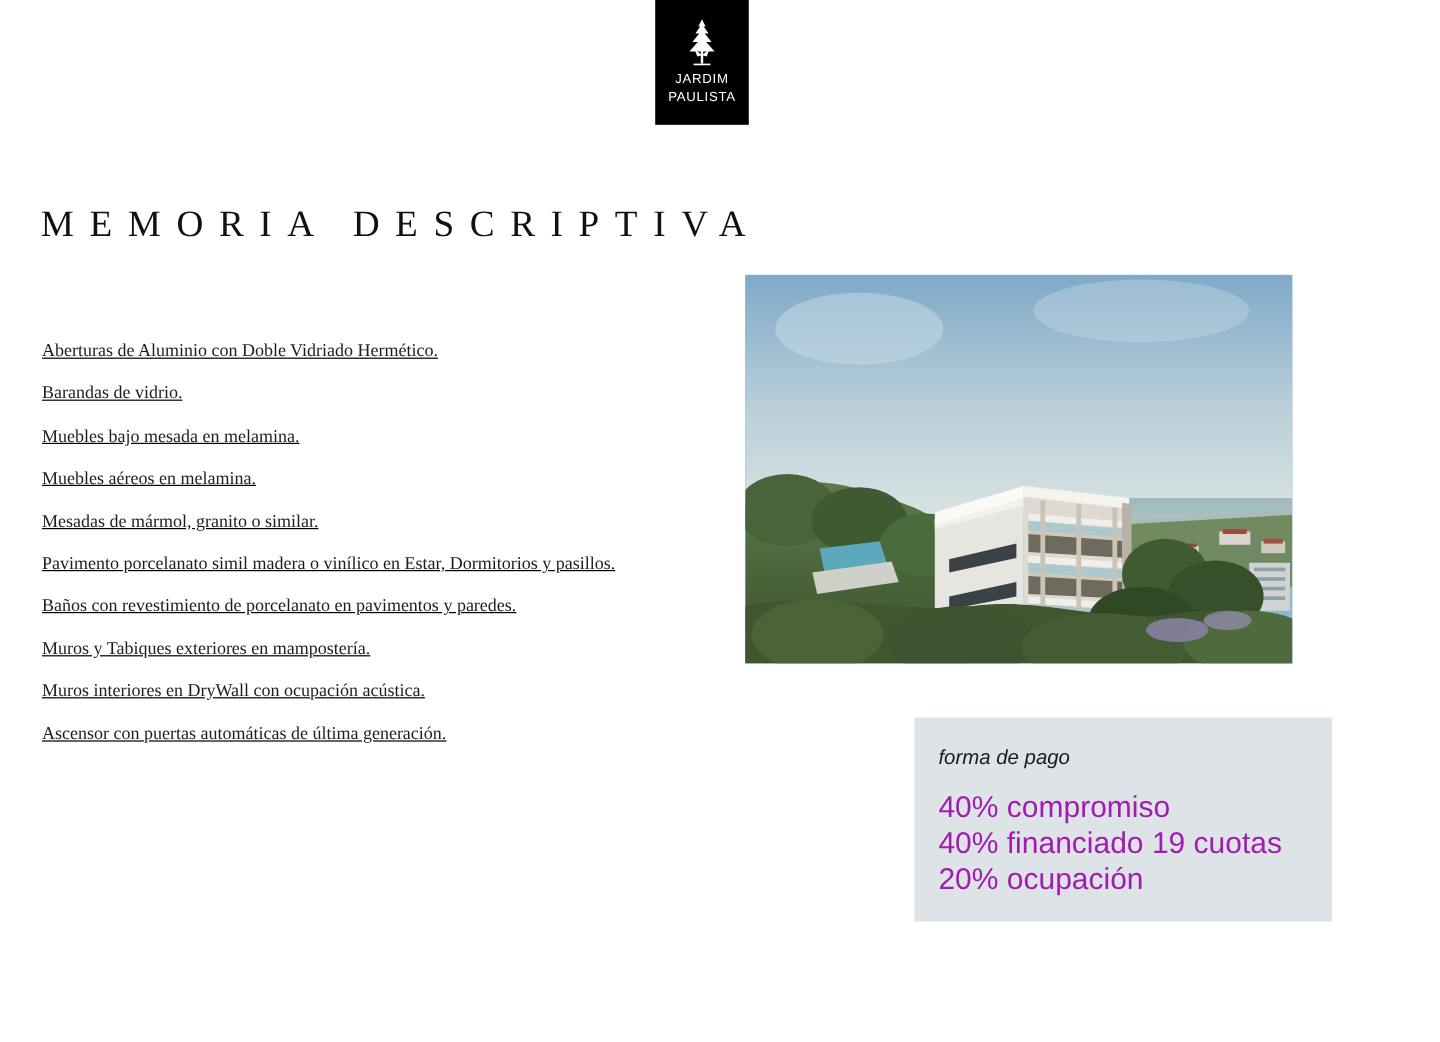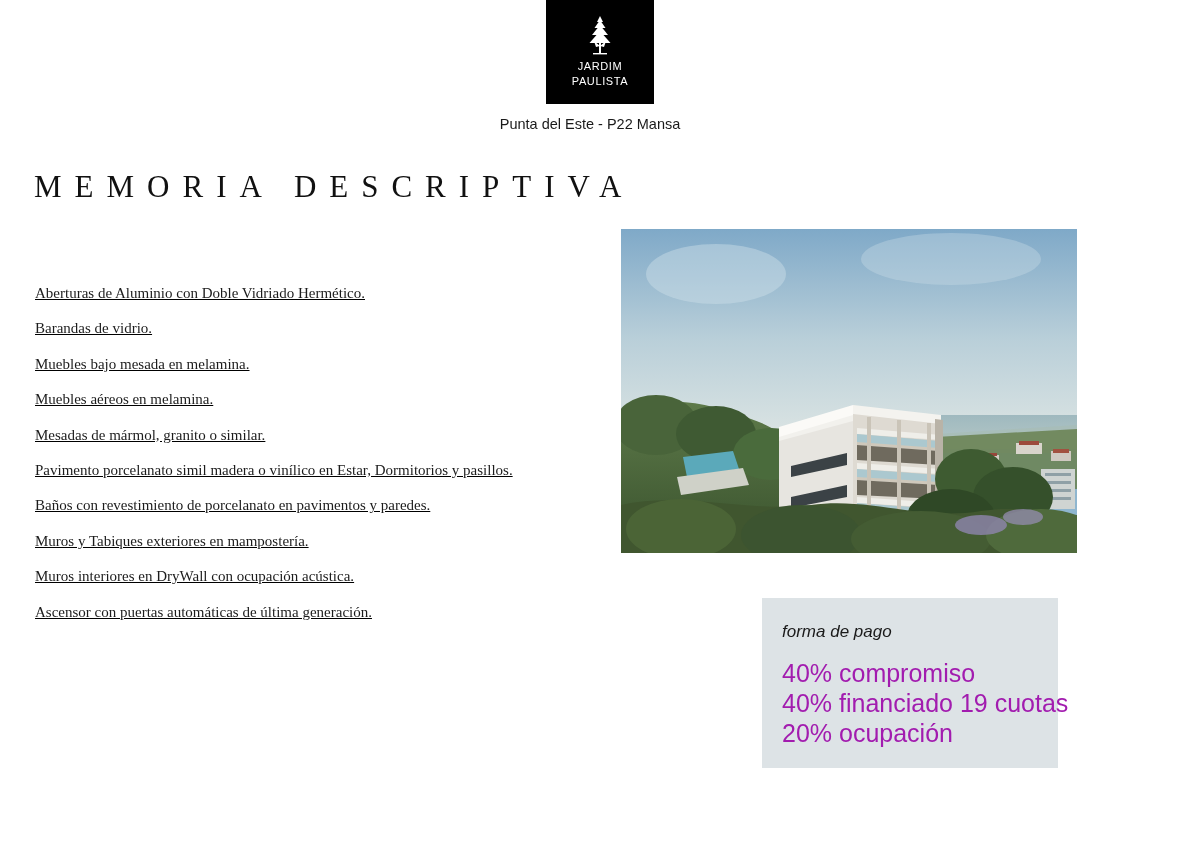--- a/index.html
+++ b/index.html
@@ -19,21 +19,21 @@
     width: 1200px;
     height: 868px;
     background: #ffffff;
   }
 
   
   .logo-block {
     position: absolute;
     left: 546px;
     top: 0px;
-    width: 108px;
+    width: 78px;
     height: 104px;
     background: #000000;
     color: #ffffff;
     display: flex;
     flex-direction: column;
     align-items: center;
     justify-content: flex-start;
   }
   .logo-tree {
     margin-top: 14px;
@@ -103,21 +103,21 @@
     overflow: hidden;
     background: #8fb6cf;
   }
   .render svg { display: block; }
 
   
   .payment-box {
     position: absolute;
     left: 762px;
     top: 598px;
-    width: 296px;
+    width: 348px;
     height: 170px;
     background: #dde3e6;
     box-sizing: border-box;
     padding: 24px 0 0 20px;
   }
   .payment-title {
     font-family: "Liberation Sans", sans-serif;
     font-style: italic;
     font-size: 17px;
     color: #1a1a1a;
@@ -146,21 +146,20 @@
         <rect x="16" y="27" width="2" height="12"></rect>
         <path d="M17 32 L23 27 L21 33 Z"></path>
         <path d="M17 32 L11 27 L13 33 Z"></path>
         <rect x="10" y="39" width="14" height="1.4"></rect>
       </g>
     </svg>
     <div class="logo-name">JARDIM</div>
     <div class="logo-name">PAULISTA</div>
   </div>
 
-  <div class="location">Punta del Este - P22 Mansa</div>
 
   <div class="title">MEMORIA  DESCRIPTIVA</div>
 
   <div class="spec-list">
     <div class="spec-item">Aberturas de Aluminio con Doble Vidriado Hermético.</div>
     <div class="spec-item">Barandas de vidrio.</div>
     <div class="spec-item">Muebles bajo mesada en melamina.</div>
     <div class="spec-item">Muebles aéreos en melamina.</div>
     <div class="spec-item">Mesadas de mármol, granito o similar.</div>
     <div class="spec-item">Pavimento porcelanato simil madera o vinílico en Estar, Dormitorios y pasillos.</div>

